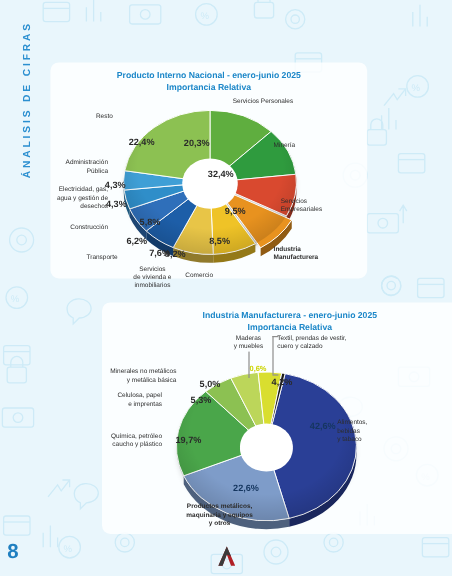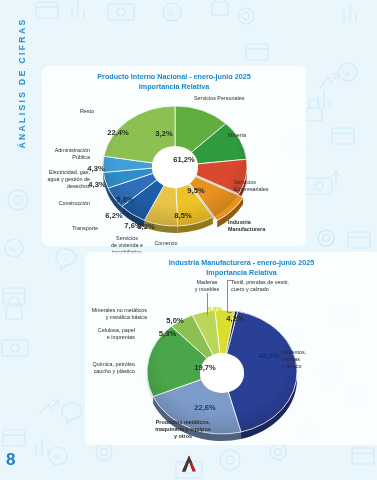--- a/index.html
+++ b/index.html
@@ -37,21 +37,21 @@
     font-size:13px;font-weight:bold;letter-spacing:.6px;
     color:#1a86c8;
   }
 
   
   .card{
     position:absolute;
     background:rgba(255,255,255,.82);
     border-radius:7px;
   }
-  #card1{left:42px;top:52px;width:264px;height:180px;margin-top:14px;}
+  #card1{left:42px;top:52px;width:264px;height:180px;}
   #card2{left:85px;top:252px;width:313px;height:193px;}
 
   .chart-title{
     text-align:center;color:#1a86c8;
     font-size:7.2px;font-weight:bold;line-height:1.35;
     padding-top:6px;
   }
 
   
   .donut{position:absolute;}
@@ -245,22 +245,22 @@
             <path d="M -71.58965690858392 6.396669256515603 A 72 60 0 0 1 -71.0413879829665 -9.758229911693011 L -71.0413879829665 -2.758229911693011 A 72 60 0 0 0 -71.58965690858392 13.396669256515603 Z" fill="rgb(39,99,133)"></path>
             <path d="M 0 0 L -71.58965690858392 6.396669256515603 A 72 60 0 0 1 -71.0413879829665 -9.758229911693011 Z" fill="#3f9fd6" stroke="#ffffff" stroke-width=".8"></path>
             <path d="M 0 0 L -71.0413879829665 -9.758229911693011 A 72 60 0 0 1 -1.3226185430791413e-14 -60 Z" fill="#8cc152" stroke="#ffffff" stroke-width=".8"></path>
           </g>
         <ellipse cx="80" cy="78" rx="72" ry="60" fill="url(#sh)" pointer-events="none"></ellipse>
         <ellipse class="hole" cx="80" cy="80" rx="23" ry="20"></ellipse>
         <ellipse class="hole" cx="80" cy="78" rx="23" ry="20"></ellipse>
       </svg>
     </div>
 
-    <div class="val" style="left:122px;top:67px;">3,2%</div>
-    <div class="val" style="left:142px;top:93px;">61,2%</div>
+    <div class="val" style="left:122px;top:67px;">20,3%</div>
+    <div class="val" style="left:142px;top:93px;">32,4%</div>
     <div class="val" style="left:144px;top:124px;padding-left:20px;">9,5%</div>
     <div class="val bold" style="left:141px;top:149px;">8,5%</div>
     <div class="val" style="left:104px;top:160px;">8,2%</div>
     <div class="val" style="left:91px;top:159px;">7,6%</div>
     <div class="val" style="left:72px;top:149px;">6,2%</div>
     <div class="val" style="left:61px;top:133px;padding-left:44px;">5,8%</div>
     <div class="val" style="left:55px;top:118px;">4,3%</div>
     <div class="val" style="left:54px;top:102px;">4,3%</div>
     <div class="val" style="left:76px;top:66px;">22,4%</div>
 
@@ -304,21 +304,21 @@
             <path d="M 0 0 L 12.817305159245732 -61.087907441900875 A 75 62 0 0 1 15.593376811331957 -60.645151245495946 Z" fill="#1b1b1b" stroke="#ffffff" stroke-width=".8"></path>
           </g>
         <ellipse cx="85" cy="80" rx="75" ry="62" fill="url(#sh2)" pointer-events="none"></ellipse>
         <ellipse class="hole" cx="85" cy="82" rx="22" ry="19"></ellipse>
         <ellipse class="hole" cx="85" cy="80" rx="22" ry="19"></ellipse>
       </svg>
     </div>
 
     <div class="val blue" style="left:184px;top:103px;">42,6%</div>
     <div class="val blue" style="left:120px;top:155px;">22,6%</div>
-    <div class="val" style="left:72px;top:115px;margin-left:48px;">19,7%</div>
+    <div class="val" style="left:72px;top:115px;">19,7%</div>
     <div class="val" style="left:66px;top:81px;padding-left:33px;">5,3%</div>
     <div class="val" style="left:90px;top:68px;">5,0%</div>
     <div class="val" style="left:110px;top:66px;margin-left:40px;">4,2%</div>
     <div class="val small" style="left:130px;top:56px;color:#ccd400;">0,6%</div>
 
     <div class="lbl l" style="left:196px;top:108px;">Alimentos,<br>bebidas<br>y tabaco</div>
     <div class="lbl c b" style="left:98px;top:178px;">Productos metálicos,<br>maquinaria y equipos<br>y otros</div>
     <div class="lbl r" style="left:50px;top:116px;">Química, petróleo<br>caucho y plástico</div>
     <div class="lbl r" style="left:50px;top:82px;">Celulosa, papel<br>e imprentas</div>
     <div class="lbl r" style="left:62px;top:62px;">Minerales no metálicos<br>y metálica básica</div>

